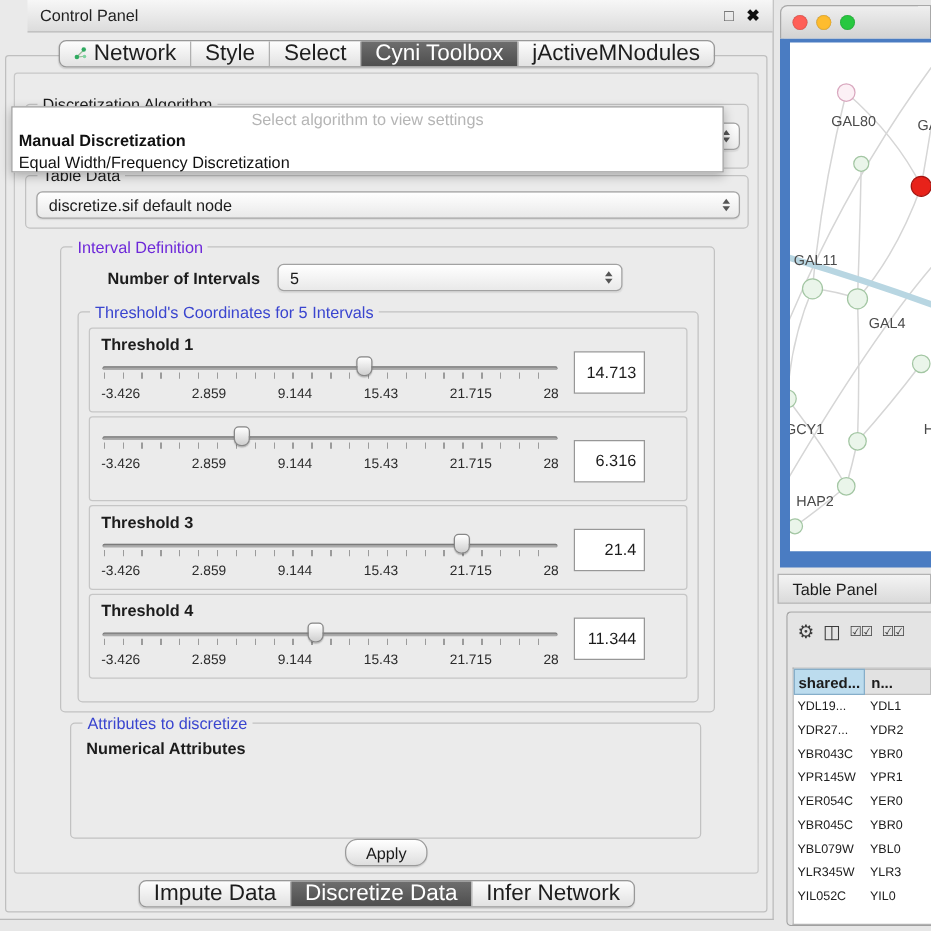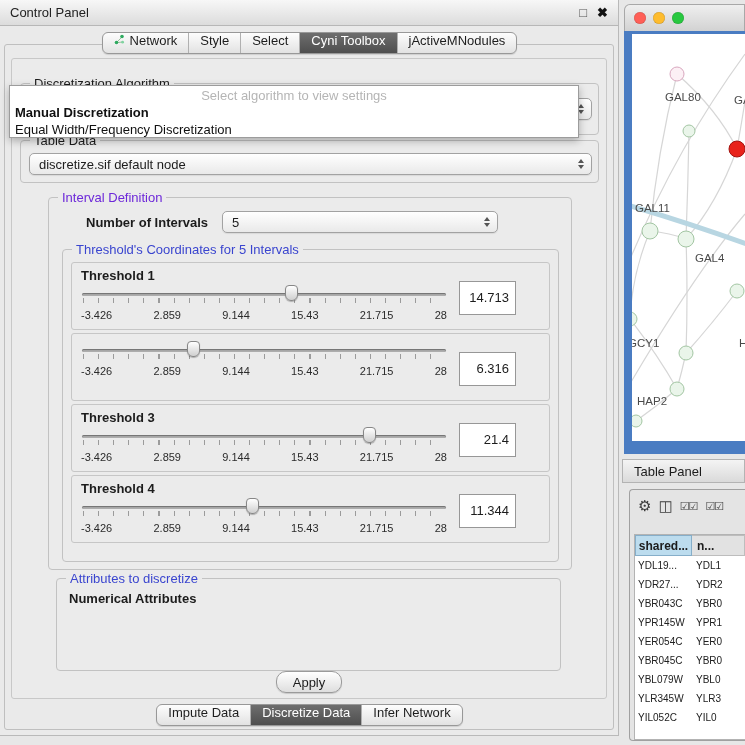--- a/index.html
+++ b/index.html
@@ -1,35 +1,35 @@
 <!DOCTYPE html>
 <html><head>
 <meta charset="utf-8">
 <style>
   * { margin:0; padding:0; box-sizing:border-box; }
   body { font-family:"Liberation Sans", sans-serif; background:#e7e7e7; }
   .page { position:relative; width:745px; height:745px; background:#e7e7e7; overflow:hidden; font-size:13px; color:#1c1c1c; }
 
   
   .control-panel { position:absolute; left:0; top:0; width:619px; height:736px; background:#eaeaea; border-right:1px solid #b9b9b9; border-bottom:1px solid #b9b9b9; }
-  .cp-titlebar { height:26px; background:linear-gradient(#f7f7f7,#dcdcdc); border-bottom:1px solid #b7b7b7; display:flex; align-items:center; padding:0 10px; }
+  .cp-titlebar { height:26px; background:linear-gradient(#f7f7f7,#dcdcdc); border-bottom:1px solid #b7b7b7; display:flex; align-items:center; padding:0 10px;margin-left:22px; }
   .cp-title { font-size:13px; color:#222; }
   .cp-controls { margin-left:auto; display:flex; gap:10px; align-items:center; }
   .cp-float { color:#555; font-size:13px; }
   .cp-close { color:#111; font-size:13px; font-weight:bold; }
 
   .outer-box { position:absolute; left:4px; top:44px; width:610px; height:686px; border:1px solid #bfbfbf; border-radius:3px; }
   .inner-panel { position:absolute; left:11px; top:58px; width:596px; height:641px; background:#ebebeb; border:1px solid #c8c8c8; border-radius:3px; }
 
   
   .tabbar-wrap { position:absolute; left:0; width:619px; display:flex; justify-content:center; z-index:6; }
   .top-tabs { top:32px; }
   .bottom-tabs { top:704px; }
   .seg-tabs { display:inline-flex; height:22px; border:1px solid #989898; border-radius:6px; overflow:hidden; background:linear-gradient(#fdfdfd,#e2e2e2); box-shadow:0 1px 1px rgba(0,0,0,0.12); }
-  .seg { display:flex; align-items:flex-start; gap:5px; padding:0 11px; font-size:13px; color:#1d1d1d; border-right:1px solid #b0b0b0; white-space:nowrap; }
+  .seg { display:flex; align-items:flex-end; gap:5px; padding:0 11px; font-size:18px; color:#1d1d1d; border-right:1px solid #b0b0b0; white-space:nowrap; }
   .seg:last-child { border-right:none; }
   .seg.selected { background:linear-gradient(#6e6e6e,#4e4e4e); color:#fff; }
 
   
   .group-box { position:absolute; border:1px solid #c2c2c2; border-radius:4px; }
   .group-label { position:absolute; top:-8px; left:9px; background:#ebebeb; padding:0 4px; font-size:13px; line-height:15px; white-space:nowrap; }
   .green-label { color:#6d28d9; }
   .blue-label { color:#3a45cf; }
 
   

